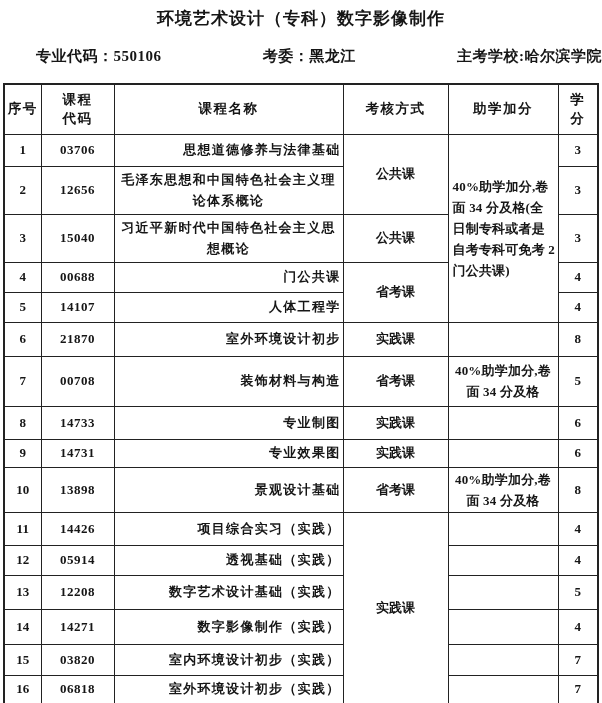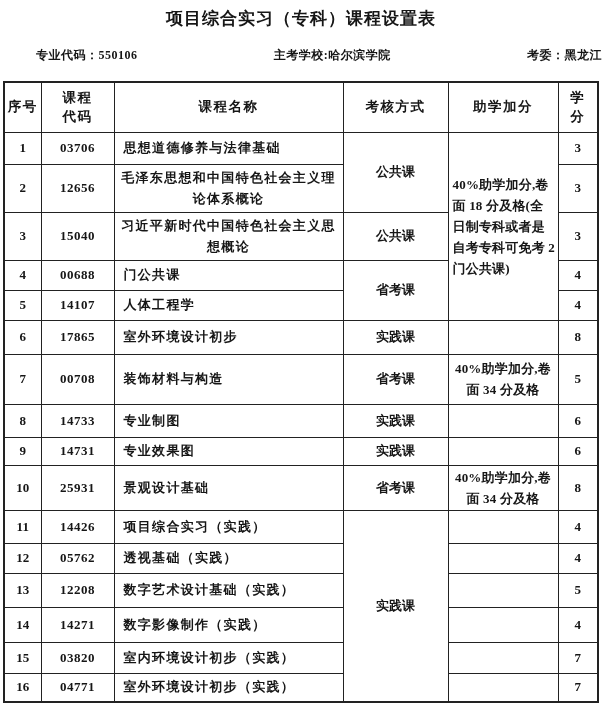--- a/index.html
+++ b/index.html
@@ -14,21 +14,21 @@
   .title {
     text-align: center;
     font-size: 17px;
     padding-top: 7px;
     letter-spacing: 1px;
   }
   .meta {
     display: flex;
     justify-content: space-between;
     margin: 17px 0 0 36px;
-    font-size: 12px;
+    font-size: 15px;
     letter-spacing: 0.5px;
   }
   .meta-item { white-space: nowrap; }
   table.course-table {
     border-collapse: collapse;
     table-layout: fixed;
     width: 594px;
     margin: 17px 0 0 3px;
     border: 2px solid #222222;
   }
@@ -38,21 +38,21 @@
     vertical-align: middle;
     font-size: 13px;
     font-weight: bold;
     padding: 1px 2px;
     overflow: hidden;
   }
   .course-table thead tr { height: 50px; }
   .course-table th { font-size: 13.5px; letter-spacing: 1.5px; }
   .two-line { white-space: pre-line; line-height: 19px; margin-left: 24px; }
   td.cell-name {
-    text-align: left;
+    text-align: right;
     padding-left: 9px;
     letter-spacing: 1.3px;
   }
   td.cell-name.center {
     text-align: center;
     padding-left: 2px;
     line-height: 21px;
   }
   td.cell-code { letter-spacing: 0.5px; }
   td.cell-bonus {
@@ -79,26 +79,26 @@
   tbody tr:nth-child(13) { height: 34px; }
   tbody tr:nth-child(14) { height: 35px; }
   tbody tr:nth-child(15) { height: 31px; padding-left: 43px; }
   tbody tr:nth-child(16) { height: 29px; }
 </style>
 </head>
 <body>
 
 <div class="page">
 
-  <div class="title">项目综合实习（专科）课程设置表</div>
+  <div class="title">环境艺术设计（专科）数字影像制作</div>
 
   <div class="meta">
     <span class="meta-item"><span>专业代码：</span><span>550106</span></span>
+    <span class="meta-item"><span>考委：</span><span>黑龙江</span></span>
     <span class="meta-item"><span>主考学校:</span><span>哈尔滨学院</span></span>
-    <span class="meta-item"><span>考委：</span><span>黑龙江</span></span>
   </div>
 
   <table class="course-table">
     <colgroup>
       <col style="width:37px">
         <col style="width:73px">
         <col style="width:229px">
       <col style="width:105px">
         <col style="width:110px">
         <col style="width:40px">
@@ -114,21 +114,21 @@
         <th class="two-line">学
 分</th>
       </tr>
     </thead>
     <tbody>
       <tr>
         <td class="cell-index">1</td>
         <td class="cell-code">03706</td>
         <td class="cell-name">思想道德修养与法律基础</td>
         <td rowspan="2" class="cell-method">公共课</td>
-        <td rowspan="5" class="cell-bonus left">40%助学加分,卷面 18 分及格(全日制专科或者是自考专科可免考 2 门公共课)</td>
+        <td rowspan="5" class="cell-bonus left">40%助学加分,卷面 34 分及格(全日制专科或者是自考专科可免考 2 门公共课)</td>
         <td class="cell-credits">3</td>
       </tr>
       <tr>
         <td class="cell-index">2</td>
         <td class="cell-code">12656</td>
         <td class="cell-name center">毛泽东思想和中国特色社会主义理论体系概论</td>
         <td class="cell-credits">3</td>
       </tr>
       <tr>
         <td class="cell-index">3</td>
@@ -145,21 +145,21 @@
         <td class="cell-credits">4</td>
       </tr>
       <tr>
         <td class="cell-index">5</td>
         <td class="cell-code">14107</td>
         <td class="cell-name">人体工程学</td>
         <td class="cell-credits">4</td>
       </tr>
       <tr>
         <td class="cell-index">6</td>
-        <td class="cell-code">17865</td>
+        <td class="cell-code">21870</td>
         <td class="cell-name">室外环境设计初步</td>
         <td class="cell-method">实践课</td>
         <td class="cell-bonus"></td>
         <td class="cell-credits">8</td>
       </tr>
       <tr>
         <td class="cell-index">7</td>
         <td class="cell-code">00708</td>
         <td class="cell-name">装饰材料与构造</td>
         <td class="cell-method">省考课</td>
@@ -177,37 +177,37 @@
       <tr>
         <td class="cell-index">9</td>
         <td class="cell-code">14731</td>
         <td class="cell-name">专业效果图</td>
         <td class="cell-method">实践课</td>
         <td class="cell-bonus"></td>
         <td class="cell-credits">6</td>
       </tr>
       <tr>
         <td class="cell-index">10</td>
-        <td class="cell-code">25931</td>
+        <td class="cell-code">13898</td>
         <td class="cell-name">景观设计基础</td>
         <td class="cell-method">省考课</td>
         <td class="cell-bonus">40%助学加分,卷面 34 分及格</td>
         <td class="cell-credits">8</td>
       </tr>
       <tr>
         <td class="cell-index">11</td>
         <td class="cell-code">14426</td>
         <td class="cell-name">项目综合实习（实践）</td>
         <td rowspan="6" class="cell-method">实践课</td>
         <td class="cell-bonus"></td>
         <td class="cell-credits">4</td>
       </tr>
       <tr>
         <td class="cell-index">12</td>
-        <td class="cell-code">05762</td>
+        <td class="cell-code">05914</td>
         <td class="cell-name">透视基础（实践）</td>
         <td class="cell-bonus"></td>
         <td class="cell-credits">4</td>
       </tr>
       <tr>
         <td class="cell-index">13</td>
         <td class="cell-code">12208</td>
         <td class="cell-name">数字艺术设计基础（实践）</td>
         <td class="cell-bonus"></td>
         <td class="cell-credits">5</td>
@@ -221,21 +221,21 @@
       </tr>
       <tr>
         <td class="cell-index">15</td>
         <td class="cell-code">03820</td>
         <td class="cell-name">室内环境设计初步（实践）</td>
         <td class="cell-bonus"></td>
         <td class="cell-credits">7</td>
       </tr>
       <tr>
         <td class="cell-index">16</td>
-        <td class="cell-code">04771</td>
+        <td class="cell-code">06818</td>
         <td class="cell-name">室外环境设计初步（实践）</td>
         <td class="cell-bonus"></td>
         <td class="cell-credits">7</td>
       </tr>
     </tbody>
   </table>
 
 </div>
 
 </body></html>

